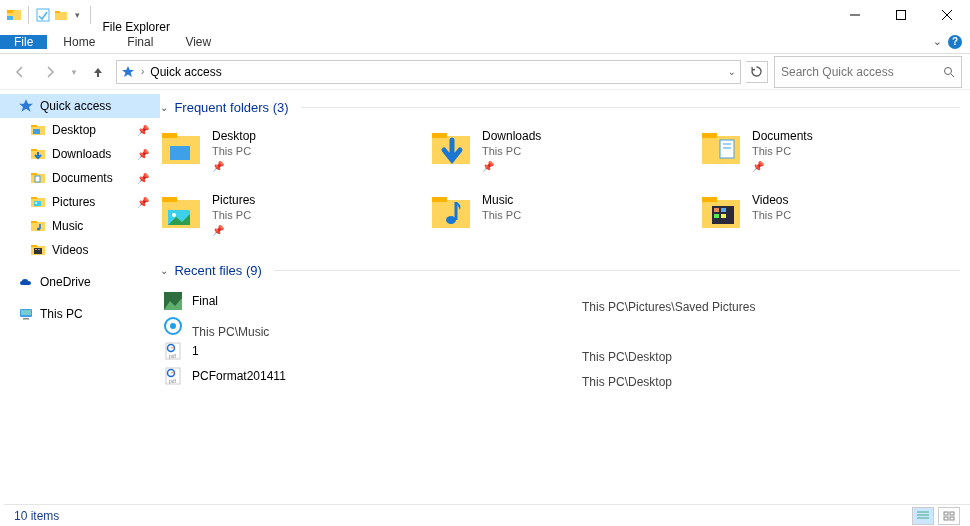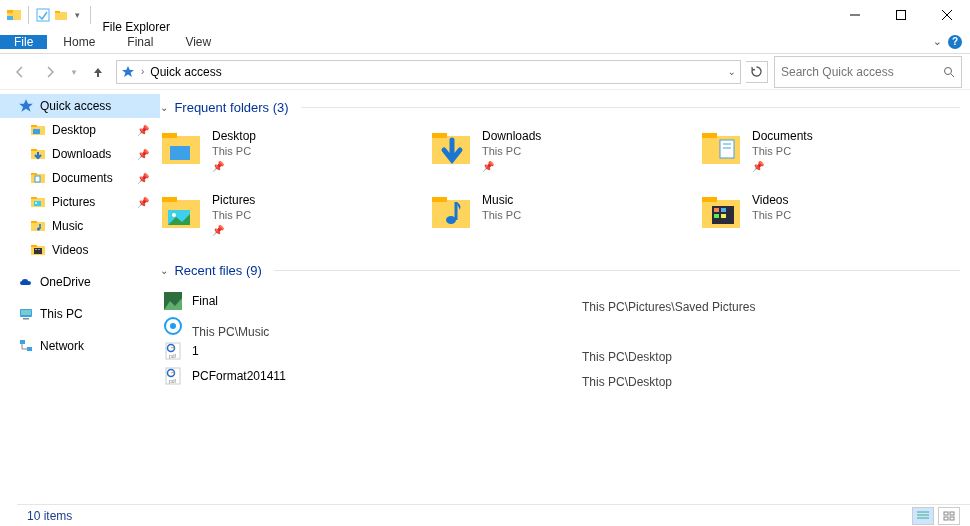--- a/index.html
+++ b/index.html
@@ -55,21 +55,21 @@
 .fld-loc { font-size: 11px; color: #666; }
 .fld-pin { font-size: 10px; color: #888; margin-top: 2px; }
 
 .recent { padding-top: 2px; }
 .recent-row { display: flex; align-items: center; height: 25px; gap: 10px; }
 .ri-icon { width: 18px; height: 18px; display: flex; align-items: center; justify-content: center; margin-left: 4px; }
 .ri-name { width: 380px; font-size: 12px; }
 .ri-path { font-size: 12px; color: #444; margin-top: 13px; }
 
 
-.status { position: absolute; bottom: 0; left: 17px; right: 0; height: 22px; border-top: 1px solid #e5e5e5; display: flex; align-items: center; padding: 0 10px; font-size: 12px; color: #1a3e8c; }
+.status { position: absolute; bottom: 0; left: 4px; right: 0; height: 22px; border-top: 1px solid #e5e5e5; display: flex; align-items: center; padding: 0 10px; font-size: 12px; color: #1a3e8c; }
 .status .views { margin-left: auto; display: flex; gap: 4px; }
 .status .vbtn { width: 22px; height: 18px; border: 1px solid #ccc; display: flex; align-items: center; justify-content: center; }
 .status .vbtn.active { background: #cde6ff; }
 
 svg { display: block; }
 </style>
 </head>
 <body>
 
 <div class="titlebar">
@@ -266,30 +266,20 @@
         <span class="sb-icon">
           <svg width="16" height="16" viewBox="0 0 16 16">
             <rect x="2" y="3" width="12" height="8" fill="#3EA0E8" rx="1"></rect>
             <rect x="3" y="4" width="10" height="5" fill="#7CC"></rect>
             <rect x="5" y="12" width="6" height="1.5" fill="#888"></rect>
           </svg>
         </span>
         <span>This PC</span>
       </div>
       <div class="sb-spacer"></div>
-      <div class="sb-item">
-        <span class="sb-icon">
-          <svg width="16" height="16" viewBox="0 0 16 16">
-            <rect x="2" y="2" width="5" height="4" fill="#3EA0E8"></rect>
-            <rect x="9" y="9" width="5" height="4" fill="#3EA0E8"></rect>
-            <path d="M4 6 L4 11 L9 11" stroke="#888" fill="none"></path>
-          </svg>
-        </span>
-        <span>Network</span>
-      </div>
     </div>
   <div class="content">
 
     <div class="section-head">
       <span class="chevdown">⌄</span>
       <span>Frequent folders (3)</span>
       <span class="line"></span>
     </div>
     <div class="folders" id="folders">
         <div class="folder">

